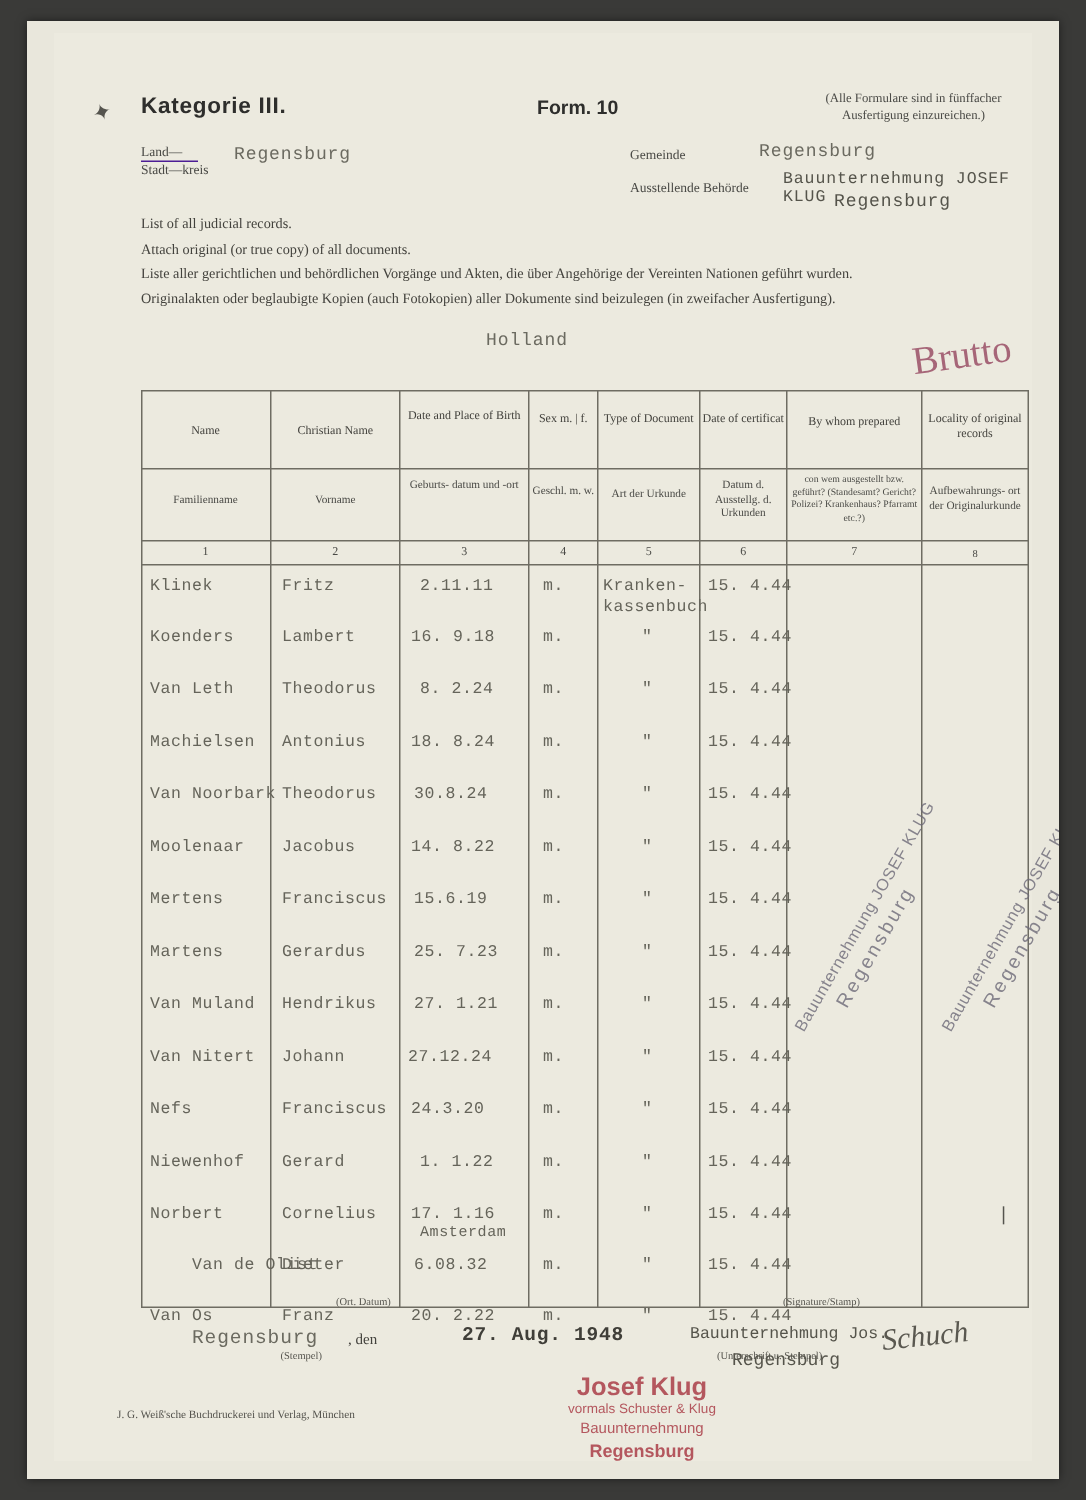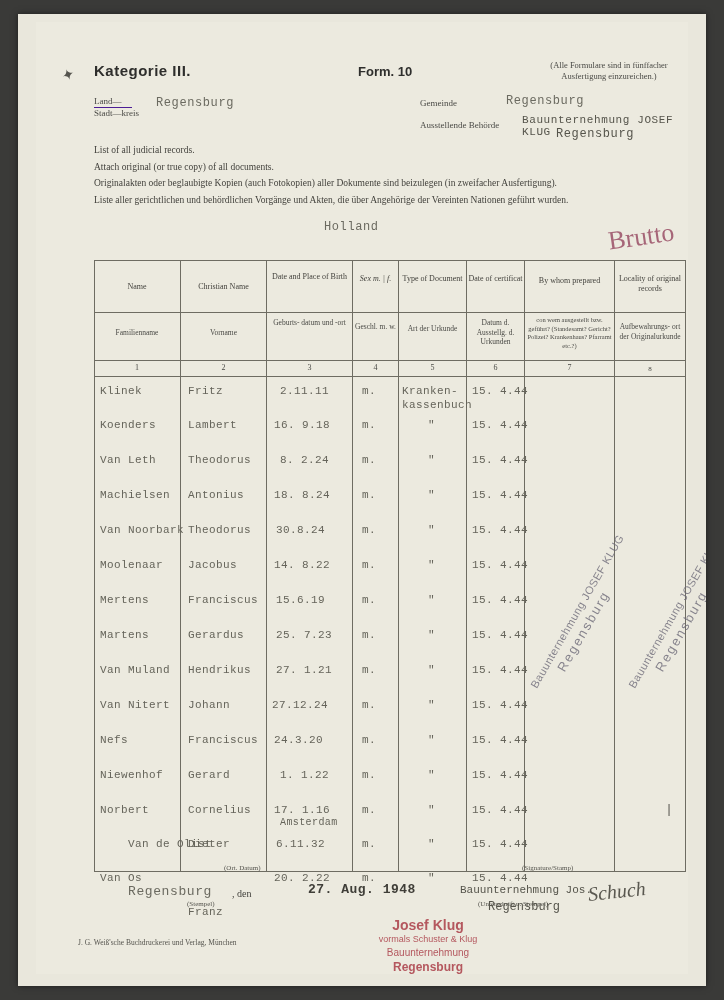--- a/index.html
+++ b/index.html
@@ -328,21 +328,21 @@
   .redstamp {
     position: absolute;
     left: 302px;
     top: 896px;
     width: 180px;
     text-align: center;
     color: #b4575e;
     font-family: "Liberation Sans", sans-serif;
     line-height: 14px;
   }
-  .redstamp .r1 { font-size: 14px; font-weight: bold; }
+  .redstamp .r1 { font-size: 17px; font-weight: bold; }
   .redstamp .r2 { font-size: 9px; }
   .redstamp .r3 { font-size: 10px; }
   .redstamp .r4 { font-size: 12px; font-weight: bold; }
   .tick {
     position: absolute;
     right: 14px;
     top: 780px;
     font-size: 12px;
     color: #55544e;
   }
@@ -371,22 +371,22 @@
     <div class="gemeinde-lbl">Gemeinde</div>
     <div class="typed val-regensburg-2">Regensburg</div>
 
     <div class="behoerde-lbl">Ausstellende Behörde</div>
     <div class="typed-dark val-behoerde">Bauunternehmung JOSEF KLUG</div>
     <div class="typed-dark val-behoerde2">Regensburg</div>
 
     <div class="instructions">
       <div>List of all judicial records.</div>
       <div>Attach original (or true copy) of all documents.</div>
+      <div>Liste aller gerichtlichen und behördlichen Vorgänge und Akten, die über Angehörige der Vereinten Nationen geführt wurden.</div>
       <div>Originalakten oder beglaubigte Kopien (auch Fotokopien) aller Dokumente sind beizulegen (in zweifacher Ausfertigung).</div>
-      <div>Liste aller gerichtlichen und behördlichen Vorgänge und Akten, die über Angehörige der Vereinten Nationen geführt wurden.</div>
     </div>
 
     <div class="typed natval" style="left:288px;">Holland</div>
     <div class="scribble">Brutto</div>
 
     <div id="table">
 
       <div class="hline" style="top:0;"></div>
       <div class="hline" style="top:52px;"></div>
       <div class="hline" style="top:100px;"></div>
@@ -398,21 +398,21 @@
       <div class="vline" style="left:172px;"></div>
       <div class="vline" style="left:258px;"></div>
       <div class="vline" style="left:304px;"></div>
       <div class="vline" style="left:372px;"></div>
       <div class="vline" style="left:430px;"></div>
       <div class="vline" style="left:520px;"></div>
       <div class="vline" style="left:591px;"></div>
 
       <div class="hdr" style="left:0; top:22px; width:86px;">Name</div>
       <div class="hdr" style="left:87px; top:22px; width:85px;">Christian Name</div>
-      <div class="hdr" style="left:259px; top:14px; width:45px;font-style:italic;">Sex m. | f.</div>
+      <div class="hdr" style="left:259px; top:14px; width:45px;">Sex m. | f.</div>
       <div class="hdr" style="left:173px; top:12px; width:85px;text-align:center;">Date and Place of Birth</div>
       <div class="hdr" style="left:305px; top:14px; width:67px;">Type of Document</div>
       <div class="hdr" style="left:373px; top:14px; width:57px;">Date of certificat</div>
       <div class="hdr" style="left:431px; top:16px; width:89px;">By whom prepared</div>
       <div class="hdr" style="left:521px; top:14px; width:70px;">Locality of original records</div>
 
       <div class="hdr2" style="left:0; top:68px; width:86px;">Familienname</div>
       <div class="hdr2" style="left:87px; top:68px; width:85px;">Vorname</div>
       <div class="hdr2" style="left:173px; top:58px; width:85px;">Geburts- datum und -ort</div>
       <div class="hdr2" style="left:259px; top:62px; width:45px;">Geschl. m.   w.</div>
@@ -518,27 +518,27 @@
       <div class="cell" style="left:6px; top:544px;">Norbert</div>
       <div class="cell" style="left:94px; top:544px;">Cornelius</div>
       <div class="cell" style="left:180px; top:544px;">17. 1.16</div>
       <div class="cell" style="left:186px; top:557px; font-size:10px;">Amsterdam</div>
       <div class="cell" style="left:268px; top:544px;">m.</div>
       <div class="cell" style="left:334px; top:544px;">"</div>
       <div class="cell" style="left:378px; top:544px;">15. 4.44</div>
 
       <div class="cell" style="left:6px; top:578px;margin-left:28px;">Van de Olist</div>
       <div class="cell" style="left:94px; top:578px;">Dieter</div>
-      <div class="cell" style="left:182px; top:578px;">6.11.32</div>
+      <div class="cell" style="left:182px; top:578px;">6.08.32</div>
       <div class="cell" style="left:268px; top:578px;">m.</div>
       <div class="cell" style="left:334px; top:578px;">"</div>
       <div class="cell" style="left:378px; top:578px;">15. 4.44</div>
 
       <div class="cell" style="left:6px; top:612px;">Van Os</div>
-      <div class="cell" style="left:94px; top:612px;margin-top:34px;">Franz</div>
+      <div class="cell" style="left:94px; top:612px;">Franz</div>
       <div class="cell" style="left:180px; top:612px;">20. 2.22</div>
       <div class="cell" style="left:268px; top:612px;">m.</div>
       <div class="cell" style="left:334px; top:612px;">"</div>
       <div class="cell" style="left:378px; top:612px;">15. 4.44</div>
     </div>
 
     <div class="stamp-diag" style="left:492px; top:662px;">
       <div class="line1">Bauunternehmung JOSEF KLUG</div>
       <div class="line2">Regensburg</div>
     </div>

